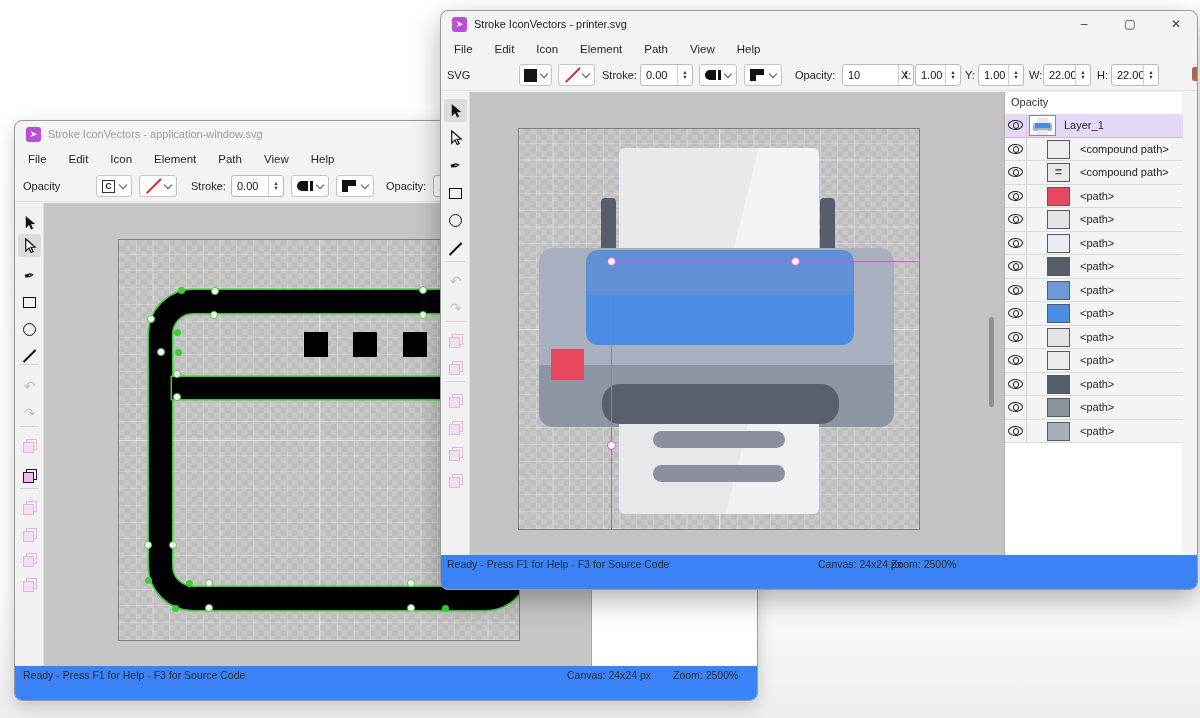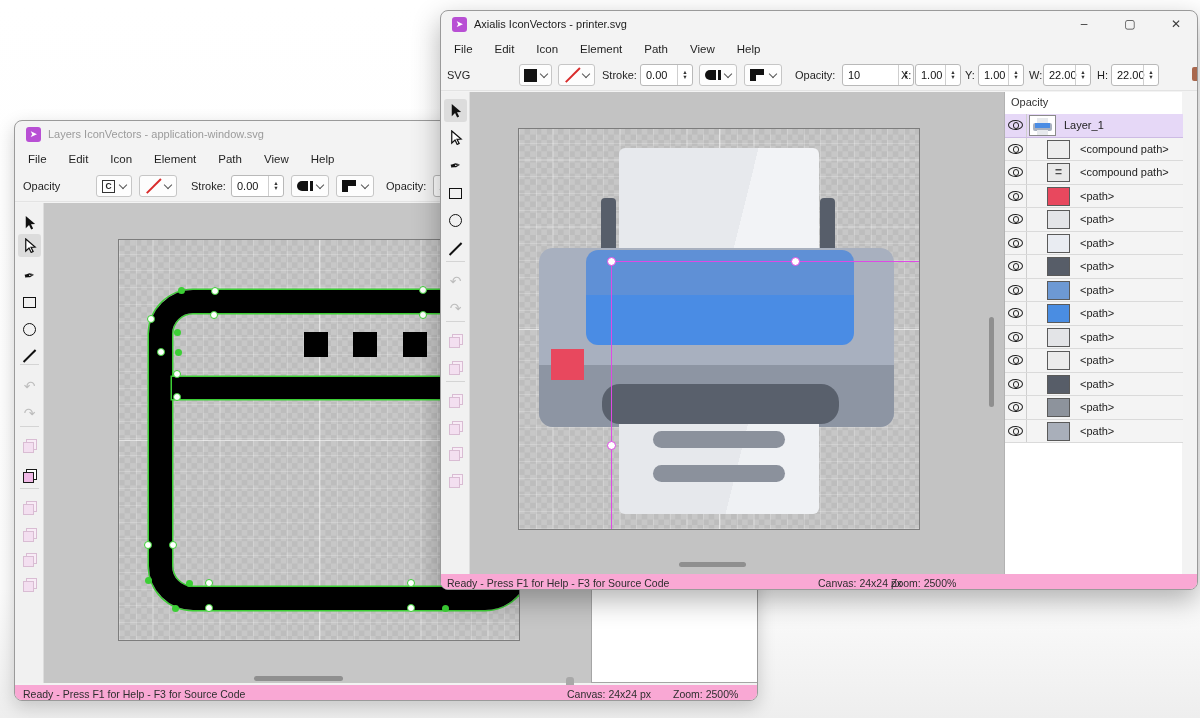--- a/index.html
+++ b/index.html
@@ -108,32 +108,32 @@
   .lrow .swatch { position:absolute; left:42px; top:2px; width:23px; height:19px; border:1px solid #5a5a5a; }
   .lrow .llabel { position:absolute; left:75px; top:5px; font-size:11px; color:#222; }
   .lrow.selected { background:#e6d8f7; border-bottom:1px solid #cdbbe4; }
   .eq-glyph { position:absolute; left:0; right:0; top:1px; text-align:center; font-size:12px; font-weight:bold; color:#4c4c4c; }
   .thumb { position:absolute; left:24px; top:1px; width:27px; height:21px; background:#fff; border:1px solid #8a8a8a; }
   .thumb .t-body { position:absolute; left:3px; top:7px; width:19px; height:8px; background:#a8b0bf; border-radius:2px; }
   .thumb .t-lid { position:absolute; left:5px; top:7px; width:15px; height:5px; background:#4a8ce4; }
   .thumb .t-paper { position:absolute; left:7px; top:2px; width:11px; height:5px; background:#e7e9ed; }
   .thumb .t-out { position:absolute; left:7px; top:14px; width:11px; height:5px; background:#e7e9ed; }
 
-  .statusbar { position:absolute; left:0; right:0; bottom:0; height:15px; background:#f9a8d4; }
+  .statusbar { position:absolute; left:0; right:0; bottom:0; height:34px; background:#3b82f6; }
   .st-text { position:absolute; top:3px; font-size:10.5px; color:#2e2e2e; white-space:nowrap; }
   .clipped-item { position:absolute; right:0; top:8px; width:5px; height:14px; background:#a9684e; border-radius:2px 0 0 2px; }
   svg.cursor { display:block; }
 </style>
 </head>
 <body>
 
 <div class="window" id="bg-window">
   <div class="titlebar">
     <div class="app-icon">➤</div>
-    <div class="title-text">Layers IconVectors - application-window.svg</div>
+    <div class="title-text">Stroke IconVectors - application-window.svg</div>
   </div>
   <div class="menubar">
     <div class="menu-item">File</div>
     <div class="menu-item">Edit</div>
     <div class="menu-item">Icon</div>
     <div class="menu-item">Element</div>
     <div class="menu-item">Path</div>
     <div class="menu-item">View</div>
     <div class="menu-item">Help</div>
   </div>
@@ -264,21 +264,21 @@
   <div class="statusbar">
     <div class="st-text" style="left:8px;">Ready - Press F1 for Help - F3 for Source Code</div>
     <div class="st-text" style="left:552px;">Canvas: 24x24 px</div>
     <div class="st-text" style="left:658px;">Zoom: 2500%</div>
   </div>
 </div>
 
 <div class="window" id="fg-window">
   <div class="titlebar">
     <div class="app-icon">➤</div>
-    <div class="title-text">Axialis IconVectors - printer.svg</div>
+    <div class="title-text">Stroke IconVectors - printer.svg</div>
     <div class="cap-btn" style="left:620px;">–</div>
     <div class="cap-btn" style="left:666px;">▢</div>
     <div class="cap-btn" style="left:712px;">✕</div>
   </div>
   <div class="menubar">
     <div class="menu-item">File</div>
     <div class="menu-item">Edit</div>
     <div class="menu-item">Icon</div>
     <div class="menu-item">Element</div>
     <div class="menu-item">Path</div>

